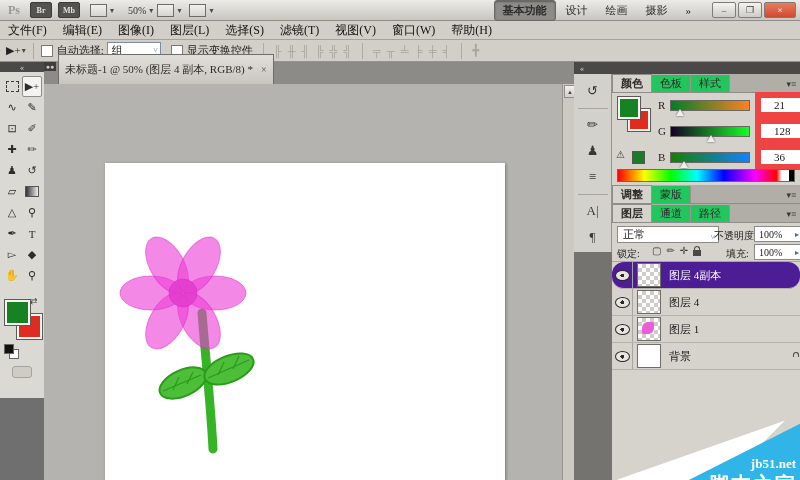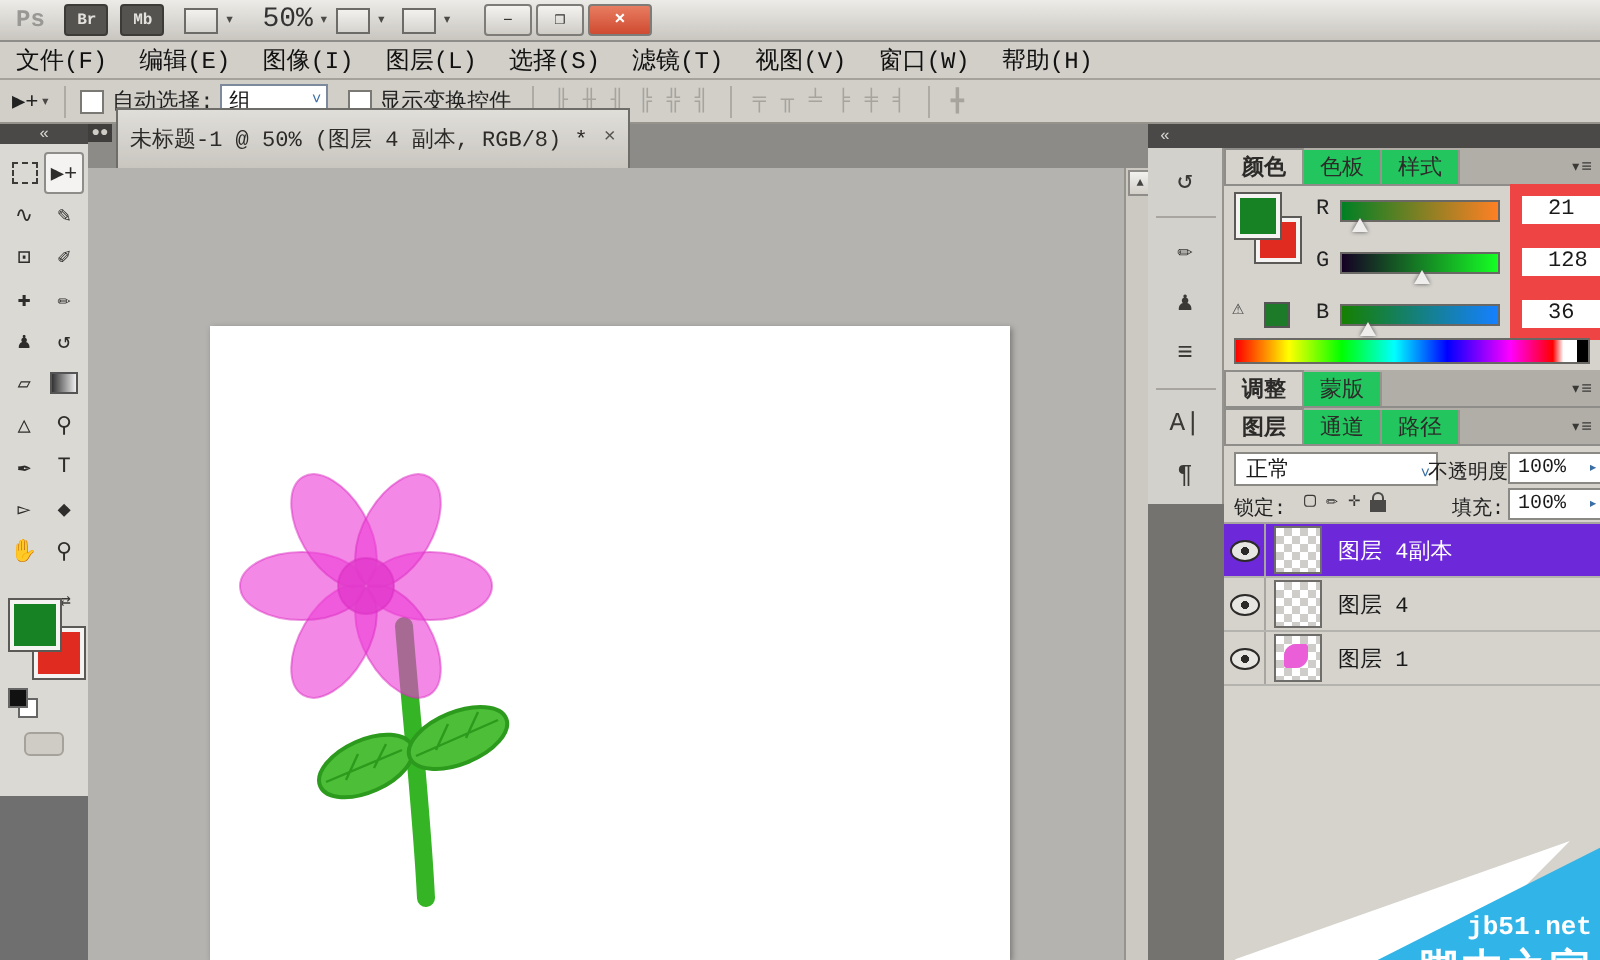--- a/index.html
+++ b/index.html
@@ -1,29 +1,29 @@
 <!DOCTYPE html>
 <html><head>
 <meta charset="utf-8">
 <style>
   html,body{margin:0;padding:0;background:#555;}
   #app{position:relative;width:800px;height:480px;overflow:hidden;
-       font-family:Liberation Mono, monospace;
+       font-family:Liberation Serif, serif;
        background:#6f6f6f;font-size:11px;color:#1a1a1a;-webkit-font-smoothing:antialiased;}
   .abs{position:absolute;}
   
   .titlebar{left:0;top:0;width:800px;height:20px;background:linear-gradient(#ecebe7,#c9c6c0);
             border-bottom:1px solid #8f8d89;display:flex;align-items:center;}
   .pslogo{font-weight:bold;font-size:12px;color:#9a9894;margin:0 10px 0 8px;}
   .appbtn{width:20px;height:14px;background:#55534f;border:1px solid #3c3b38;border-radius:2px;
           color:#e3e1dd;font-size:8px;font-weight:bold;display:flex;align-items:center;justify-content:center;margin-right:6px;}
   .tbicon{height:14px;display:flex;align-items:center;margin:0 4px;color:#4b4a47;font-size:10px;}
   .tbicon .box{width:15px;height:11px;border:1px solid #6d6b67;background:linear-gradient(#f2f1ee,#d6d4cf);margin-right:2px;}
   .chev{font-size:8px;color:#4b4a47;margin-left:1px;}
-  .zoomlvl{font-size:14px;color:#333;margin:0 2px 0 10px;}
+  .zoomlvl{font-size:10px;color:#333;margin:0 2px 0 10px;}
   .wsbtns{margin-left:auto;display:flex;align-items:center;}
   .wsbtn{font-size:11px;color:#2a2a2a;padding:2px 8px;margin:0 1px;border-radius:3px;}
   .wsbtn.active{background:#8e8c88;border:1px solid #6b6965;box-shadow:inset 0 1px 2px rgba(0,0,0,.35);font-weight:bold;}
   .winbtns{display:flex;margin:0 4px 0 10px;}
   .winbtn{width:22px;height:14px;border:1px solid #7e7c78;border-radius:2px;background:linear-gradient(#f4f3f0,#cfccc6);
           display:flex;align-items:center;justify-content:center;font-size:9px;color:#333;margin-left:2px;}
   .winbtn.close{background:linear-gradient(#e87c60,#cf4b31);color:#fff;font-weight:bold;width:30px;}
   
   .menubar{left:0;top:21px;width:800px;height:19px;background:#d2cfc9;border-bottom:1px solid #a5a29c;
            display:flex;align-items:center;padding-left:8px;box-sizing:border-box;}
@@ -96,21 +96,21 @@
   .blendbox .dchev{color:#3a6ea5;font-size:8px;}
   .minilabel{position:absolute;font-size:10px;color:#222;}
   .valbox{position:absolute;width:40px;height:14px;background:#fff;border:1px solid #8b8984;font-size:10px;
           display:flex;align-items:center;justify-content:space-between;padding:0 2px 0 4px;}
   .valbox .spin{color:#3a6ea5;font-size:8px;}
   .lockicons{position:absolute;left:40px;top:22px;display:flex;gap:5px;font-size:10px;color:#3a3936;align-items:center;}
   .csslock{position:relative;width:8px;height:6px;background:#4a4947;margin-top:4px;}
   .csslock:before{content:"";position:absolute;left:1px;top:-4px;width:4px;height:4px;border:1px solid #4a4947;border-bottom:none;border-radius:3px 3px 0 0;}
   .layerlist{position:relative;}
   .lrow{position:relative;height:26px;border-bottom:1px solid #b5b3ae;display:flex;align-items:center;}
-  .lrow.selected{background:#6d28d9;color:#fff;}
+  .lrow.selected{background:#4c1d95;color:#fff;border-radius:12px;}
   .eyecol{width:20px;height:26px;border-right:1px solid #a8a5a0;display:flex;align-items:center;justify-content:center;flex:none;}
   .eye{position:relative;width:13px;height:9px;border:1px solid #2b2a28;border-radius:50%;background:radial-gradient(circle at 50% 50%, #2b2a28 0 2px, #e8e6e2 2px);}
   .thumb{width:22px;height:22px;border:1px solid #6f6d69;margin-left:4px;flex:none;position:relative;overflow:hidden;
     background:#fff;background-image:linear-gradient(45deg,#cfcdc9 25%,transparent 25%,transparent 75%,#cfcdc9 75%),
     linear-gradient(45deg,#cfcdc9 25%,transparent 25%,transparent 75%,#cfcdc9 75%);background-size:8px 8px;background-position:0 0,4px 4px;}
   .thumb.white{background:#fff;}
   .lname{margin-left:8px;font-size:11px;}
   .locktag{margin-left:auto;margin-right:8px;}
   .tgreen{position:absolute;left:9px;top:3px;width:3px;height:16px;background:#3cb82a;transform:rotate(14deg);}
   .tleaf{position:absolute;left:3px;top:12px;width:9px;height:5px;background:#47bd33;border-radius:50%;}
@@ -140,20 +140,27 @@
     <span class="zoomlvl">50%</span>
     <span class="chev">▾</span>
     <span class="tbicon">
         <span class="box"></span>
         <span class="chev">▾</span>
       </span>
     <span class="tbicon">
         <span class="box"></span>
         <span class="chev">▾</span>
       </span>
+    <span class="wsbtns">
+      <span class="wsbtn active">基本功能</span>
+      <span class="wsbtn">设计</span>
+      <span class="wsbtn">绘画</span>
+      <span class="wsbtn">摄影</span>
+      <span class="wsbtn">»</span>
+    </span>
     <span class="winbtns">
       <span class="winbtn">–</span>
       <span class="winbtn">❐</span>
       <span class="winbtn close">×</span>
     </span>
   </div>
 
   <div class="abs menubar">
     <span class="menuitem">文件(F)</span>
     <span class="menuitem">编辑(E)</span>
@@ -411,20 +418,28 @@
       </div>
       <div class="lrow">
         <span class="eyecol">
             <span class="eye"></span>
           </span>
         <span class="thumb">
             <span class="tpink"></span>
           </span>
         <span class="lname">图层 1</span>
       </div>
+      <div class="lrow">
+        <span class="eyecol">
+            <span class="eye"></span>
+          </span>
+        <span class="thumb white"></span>
+        <span class="lname">背景</span>
+        <span class="locktag"><span class="csslock"></span></span>
+      </div>
     </div>
   </div>
 
   <div class="abs wm">
     <span class="wmwhite"></span>
     <span class="wmcyan"></span>
     <span class="wmsite">jb51.net</span>
     <span class="wmname">脚本之家</span>
   </div>
 

